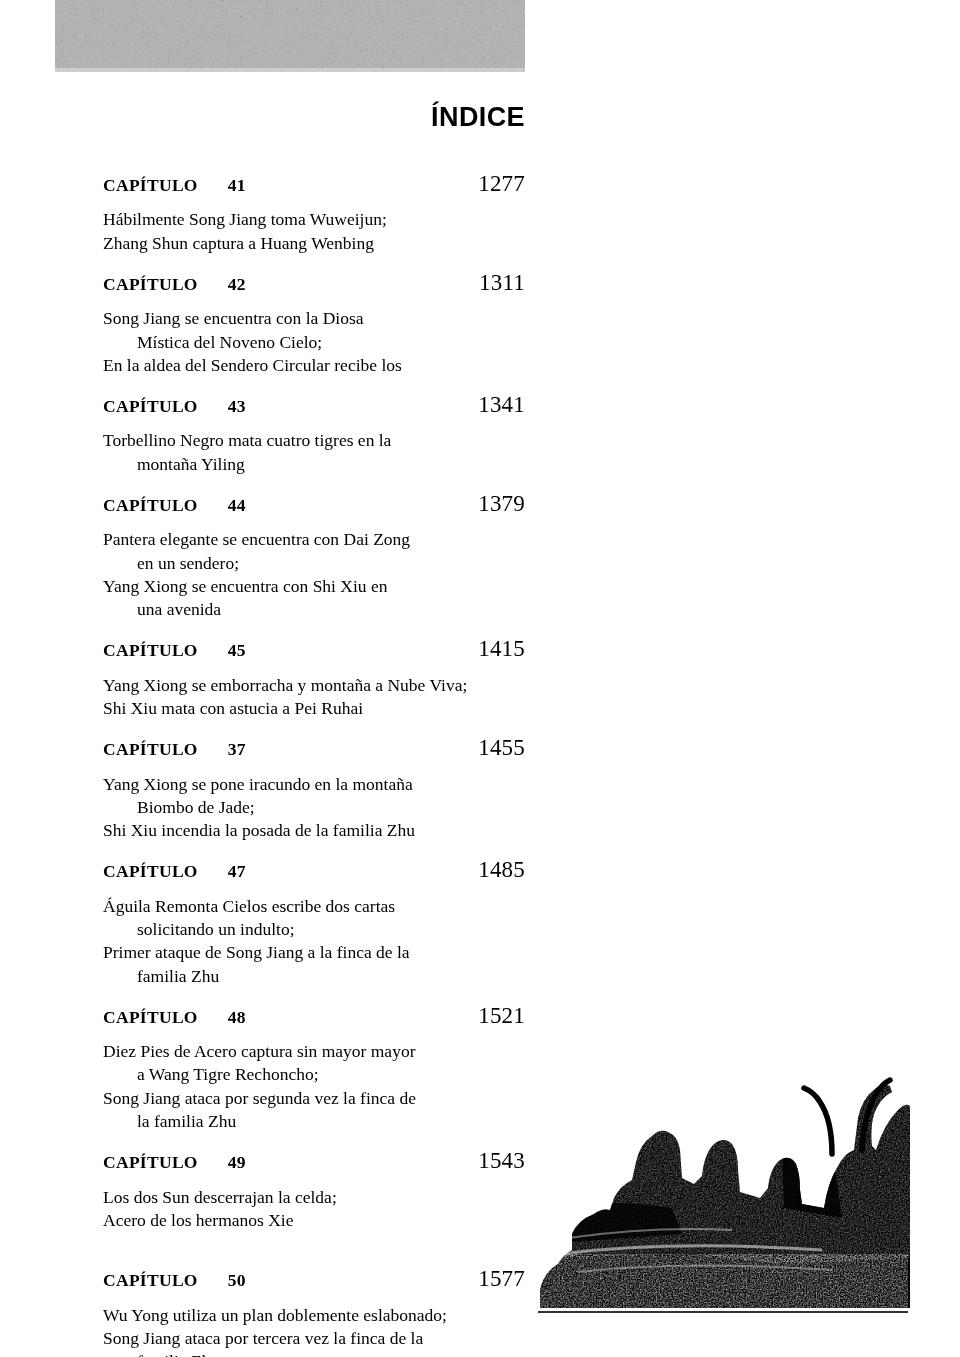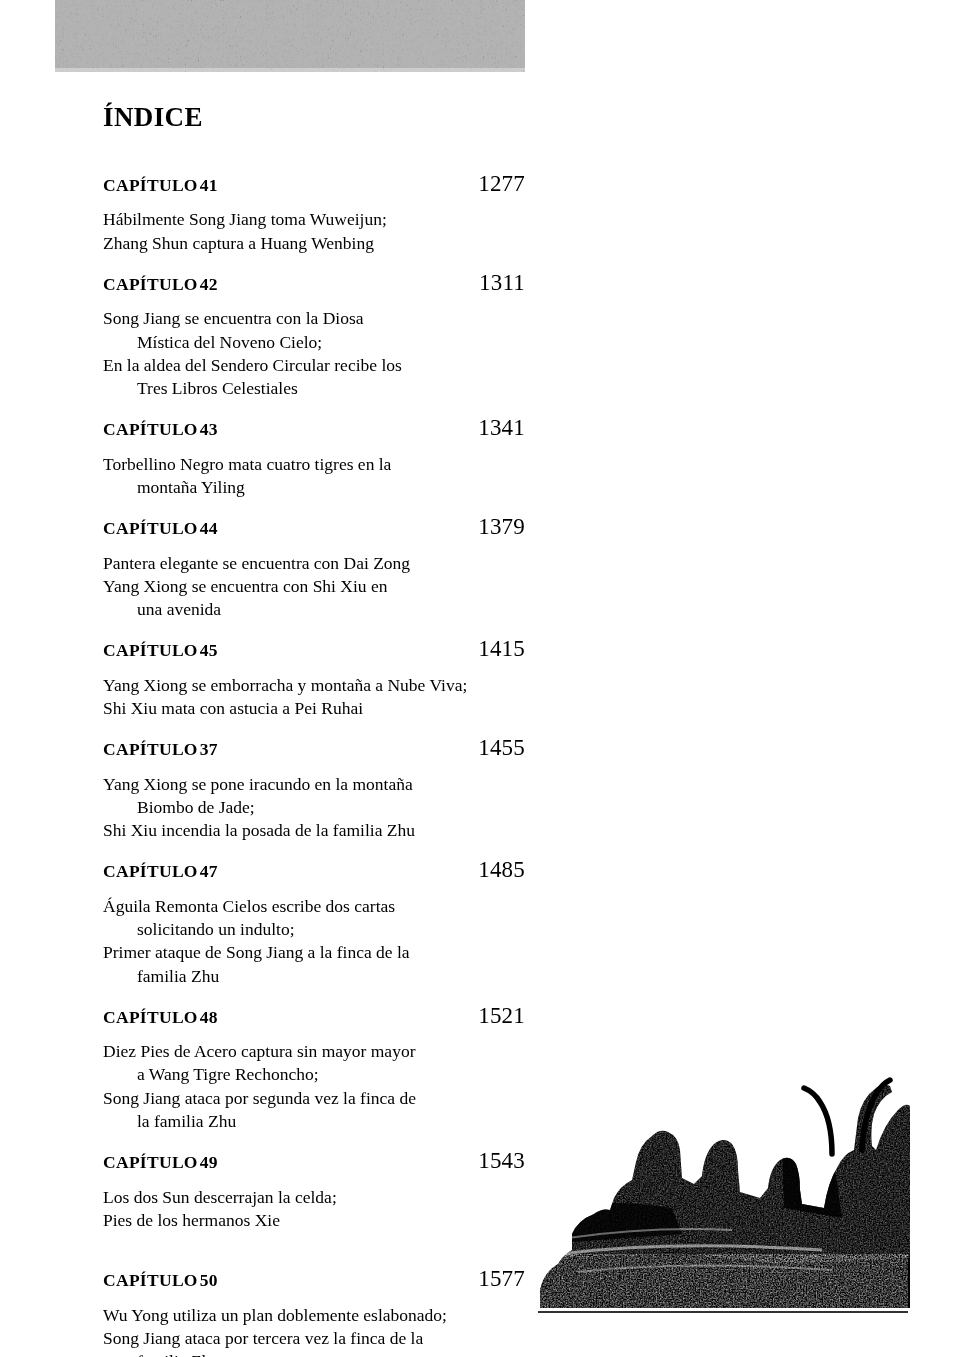--- a/index.html
+++ b/index.html
@@ -31,42 +31,43 @@
 
   
   #content {
     position: absolute;
     left: 103px;
     top: 104px;
     width: 422px;
   }
 
   #page-title {
-    font-family: Liberation Serif, serif;
+    font-family: Liberation Sans, sans-serif;
     font-weight: bold;
     font-size: 27px;
     letter-spacing: 0.4px;
     line-height: 1;
     margin: 0 0 38px 0;
+    text-align: right;
   }
 
   .toc-entry { margin-bottom: 13px; }
   .toc-entry.gap-before { margin-top: 32px; }
 
   .entry-head {
     display: flex;
     align-items: baseline;
     font-weight: bold;
     font-size: 17.5px;
     line-height: 1.32;
     margin-bottom: 1px;
   }
   .entry-label { letter-spacing: 0.3px; }
   .entry-number {
-    margin-left: 2px;
+    margin-left: 30px;
     letter-spacing: 0.3px;
   }
   .entry-page {
     margin-left: auto;
     font-weight: normal;
     font-size: 23px;
     letter-spacing: 0.2px;
   }
 
   .entry-lines { font-size: 17.5px; line-height: 1.33; margin-top: 9px; }
@@ -133,21 +134,20 @@
       <div class="toc-entry">
         <div class="entry-head">
           <span class="entry-label">CAPÍTULO</span>
           <span class="entry-number">42</span>
           <span class="entry-page">1311</span>
         </div>
         <div class="entry-lines">
           <div class="entry-line">Song Jiang se encuentra con la Diosa</div>
           <div class="entry-line indent">Mística del Noveno Cielo;</div>
           <div class="entry-line">En la aldea del Sendero Circular recibe los</div>
-          <div class="entry-line indent">Tres Libros Celestiales</div>
         </div>
       </div>
       <div class="toc-entry">
         <div class="entry-head">
           <span class="entry-label">CAPÍTULO</span>
           <span class="entry-number">43</span>
           <span class="entry-page">1341</span>
         </div>
         <div class="entry-lines">
           <div class="entry-line">Torbellino Negro mata cuatro tigres en la</div>
@@ -155,20 +155,21 @@
         </div>
       </div>
       <div class="toc-entry">
         <div class="entry-head">
           <span class="entry-label">CAPÍTULO</span>
           <span class="entry-number">44</span>
           <span class="entry-page">1379</span>
         </div>
         <div class="entry-lines">
           <div class="entry-line">Pantera elegante se encuentra con Dai Zong</div>
+          <div class="entry-line indent">en un sendero;</div>
           <div class="entry-line">Yang Xiong se encuentra con Shi Xiu en</div>
           <div class="entry-line indent">una avenida</div>
         </div>
       </div>
       <div class="toc-entry">
         <div class="entry-head">
           <span class="entry-label">CAPÍTULO</span>
           <span class="entry-number">45</span>
           <span class="entry-page">1415</span>
         </div>
@@ -216,21 +217,21 @@
         </div>
       </div>
       <div class="toc-entry">
         <div class="entry-head">
           <span class="entry-label">CAPÍTULO</span>
           <span class="entry-number">49</span>
           <span class="entry-page">1543</span>
         </div>
         <div class="entry-lines">
           <div class="entry-line">Los dos Sun descerrajan la celda;</div>
-          <div class="entry-line">Pies de los hermanos Xie</div>
+          <div class="entry-line">Acero de los hermanos Xie</div>
         </div>
       </div>
       <div class="toc-entry gap-before">
         <div class="entry-head">
           <span class="entry-label">CAPÍTULO</span>
           <span class="entry-number">50</span>
           <span class="entry-page">1577</span>
         </div>
         <div class="entry-lines">
           <div class="entry-line">Wu Yong utiliza un plan doblemente eslabonado;</div>

